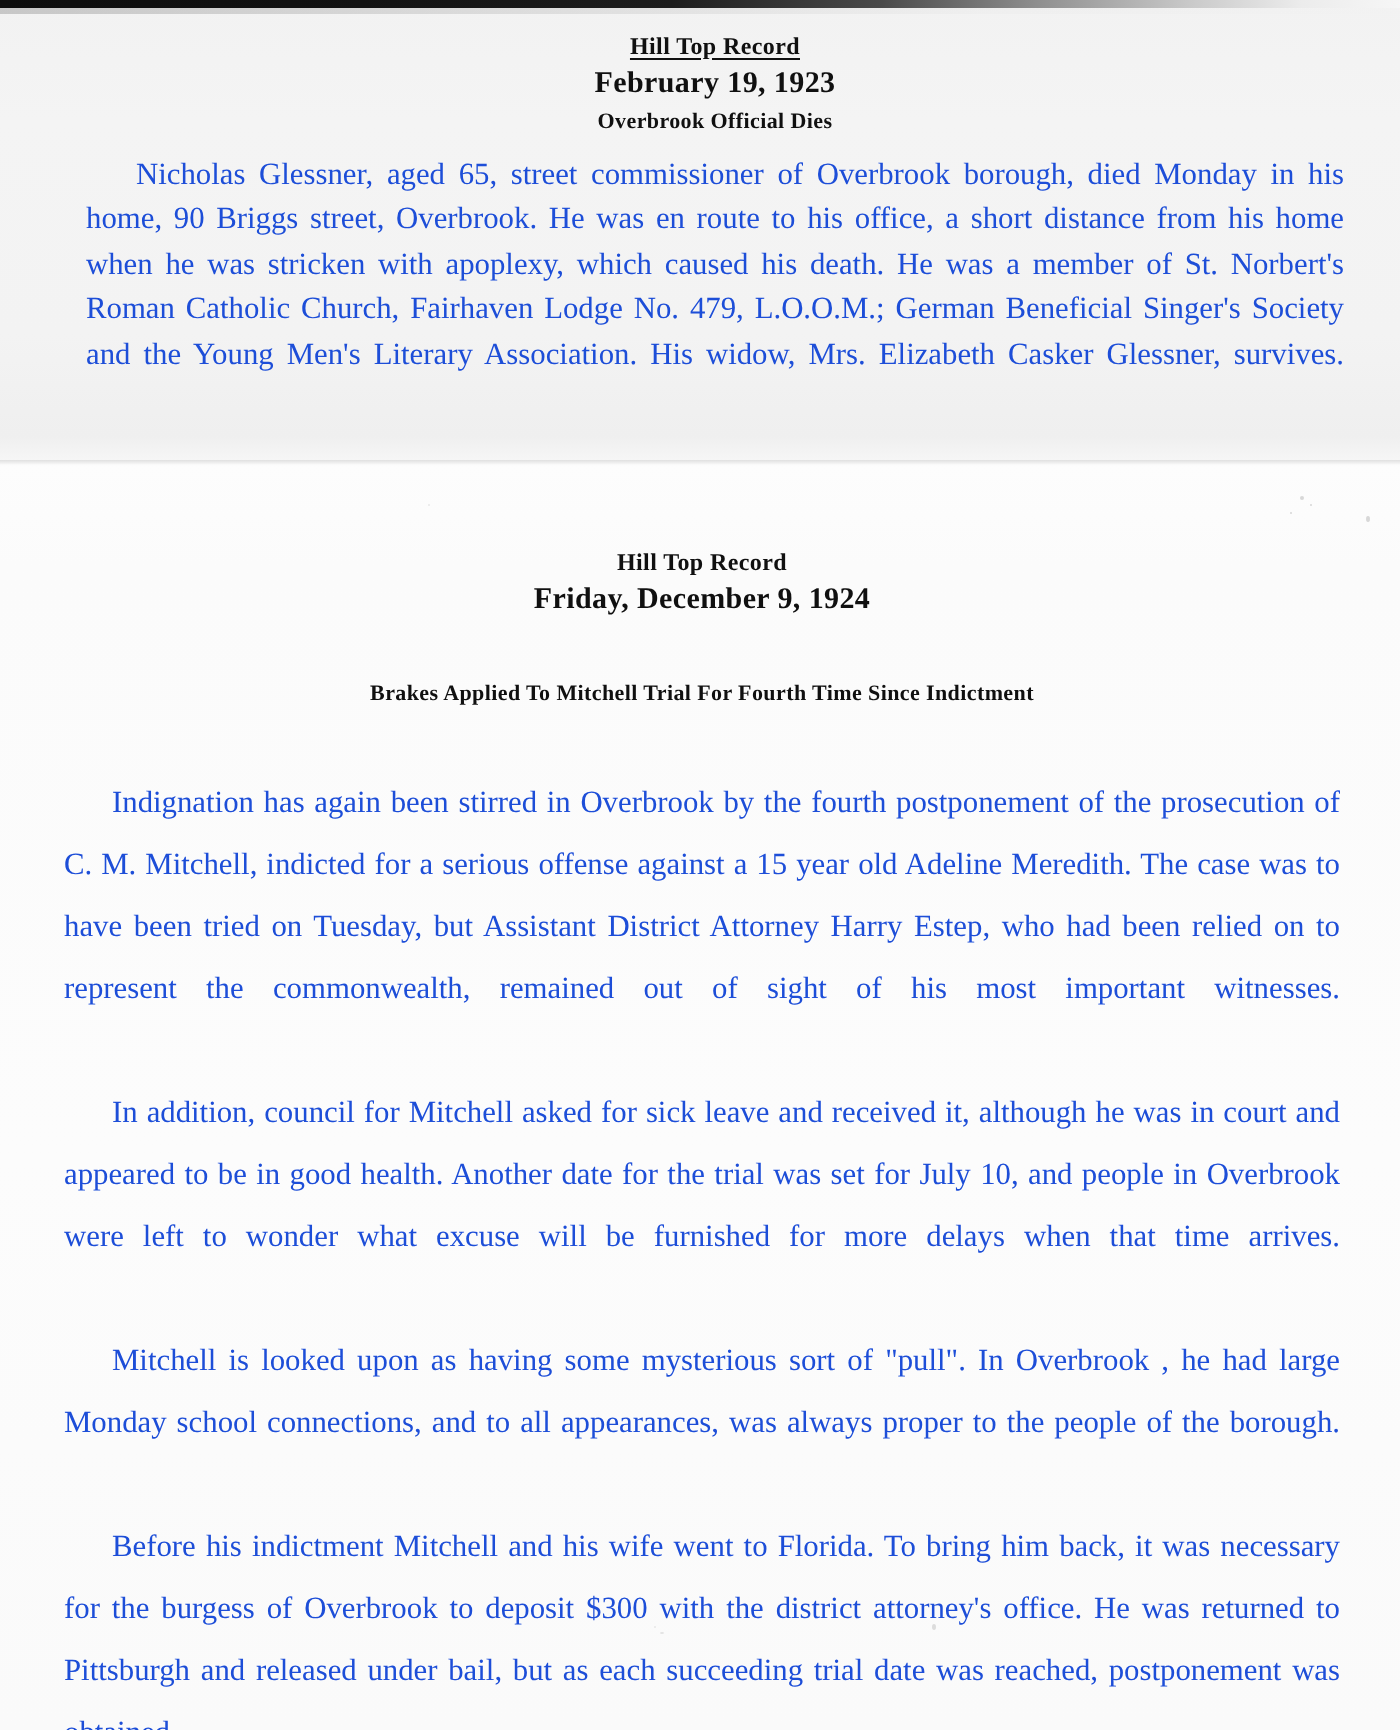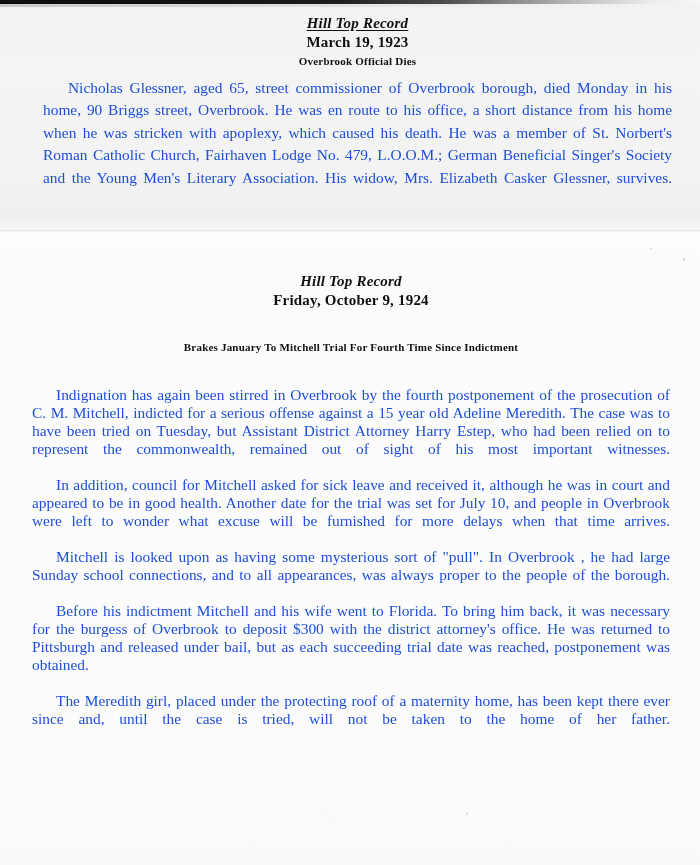--- a/index.html
+++ b/index.html
@@ -122,23 +122,22 @@
   .issue-date,
   .headline,
   .headline-sub {
     text-align: center;
     font-weight: bold;
     letter-spacing: 0.2px;
     color: #101010;
   }
 
   .masthead {
-    font-size: 15px;
+    font-size: 12px;
     line-height: 19px;
-    font-style: italic;
   }
   .masthead.underlined {
     text-decoration: underline;
     text-underline-offset: 1.5px;
   }
   .issue-date {
     font-size: 15px;
     line-height: 19px;
   }
   .headline {
@@ -168,21 +167,21 @@
     text-indent: 25px;
     color: #1d4ed8;
     hyphens: none;
   }
   #article-1 p.para {
     line-height: 22.4px;
     text-indent: 25px;
   }
   #article-2 p.para {
     text-indent: 24px;
-    line-height: 18px;
+    line-height: 31px;
   }
   
   p.para::after {
     content: "";
     display: inline-block;
     width: 100%;
   }
 </style>
 </head>
 <body>
@@ -201,38 +200,38 @@
   <div class="speck" style="left:330px;top:816px;width:2px;height:1px;opacity:.35;"></div>
   <div class="speck" style="left:327px;top:813px;width:1px;height:1px;opacity:.3;"></div>
   <div class="speck" style="left:466px;top:812px;width:2px;height:3px;opacity:.45;"></div>
   <div class="speck" style="left:214px;top:252px;width:1px;height:1px;opacity:.3;"></div>
 </div>
 
 <div id="content">
 
   <article class="article" id="article-1">
     <div class="masthead underlined">Hill Top Record</div>
-    <div class="issue-date">March 19, 1923</div>
+    <div class="issue-date">February 19, 1923</div>
     <div class="headline">Overbrook Official Dies</div>
 
     <div class="body-block">
       <p class="para">Nicholas Glessner, aged 65, street commissioner of Overbrook borough, died Monday in his home, 90 Briggs street, Overbrook.  He was en route to his office, a short distance from his home when he was stricken with apoplexy, which caused his death.  He was a member of St. Norbert's Roman Catholic Church, Fairhaven Lodge No. 479, L.O.O.M.;  German Beneficial Singer's Society and the Young Men's Literary Association.  His widow, Mrs. Elizabeth Casker Glessner, survives.</p>
     </div>
   </article>
 
   <article class="article" id="article-2">
     <div class="masthead">Hill Top Record</div>
-    <div class="issue-date">Friday, October 9, 1924</div>
+    <div class="issue-date">Friday, December 9, 1924</div>
 
     <div class="headline-block">
-      <div class="headline">Brakes January To Mitchell Trial For Fourth Time Since Indictment</div>
+      <div class="headline">Brakes Applied To Mitchell Trial For Fourth Time Since Indictment</div>
     </div>
 
     <div class="body-block">
       <p class="para">Indignation has again been stirred in Overbrook by the fourth postponement of the prosecution of C. M. Mitchell, indicted for a serious offense against a 15 year old  Adeline Meredith.  The case was to have been tried on Tuesday, but Assistant District Attorney Harry Estep, who had been relied on to represent the commonwealth, remained out of sight of his most important witnesses.</p>
       <p class="para">In addition, council for Mitchell asked for sick leave and received it, although he was in court and appeared to be in good health.  Another date for the trial was set for July 10, and people in Overbrook were left to wonder what excuse will be furnished for more delays when that time arrives.</p>
-      <p class="para">Mitchell is looked upon as having some mysterious sort of "pull".  In Overbrook , he had large Sunday school connections, and to all appearances, was always proper to the people of the borough.</p>
+      <p class="para">Mitchell is looked upon as having some mysterious sort of "pull".  In Overbrook , he had large Monday school connections, and to all appearances, was always proper to the people of the borough.</p>
       <p class="para">Before his indictment Mitchell and his wife went to Florida.  To bring him back, it was necessary for the burgess of Overbrook to deposit $300 with the district attorney's office. He was returned to Pittsburgh and released under bail, but as each succeeding trial date was reached, postponement was obtained.</p>
       <p class="para">The Meredith girl, placed under the protecting roof of a maternity home, has been kept there ever since and, until the case is tried, will not be taken to the home of her father.</p>
     </div>
   </article>
 
 </div>
 
 </body></html>

